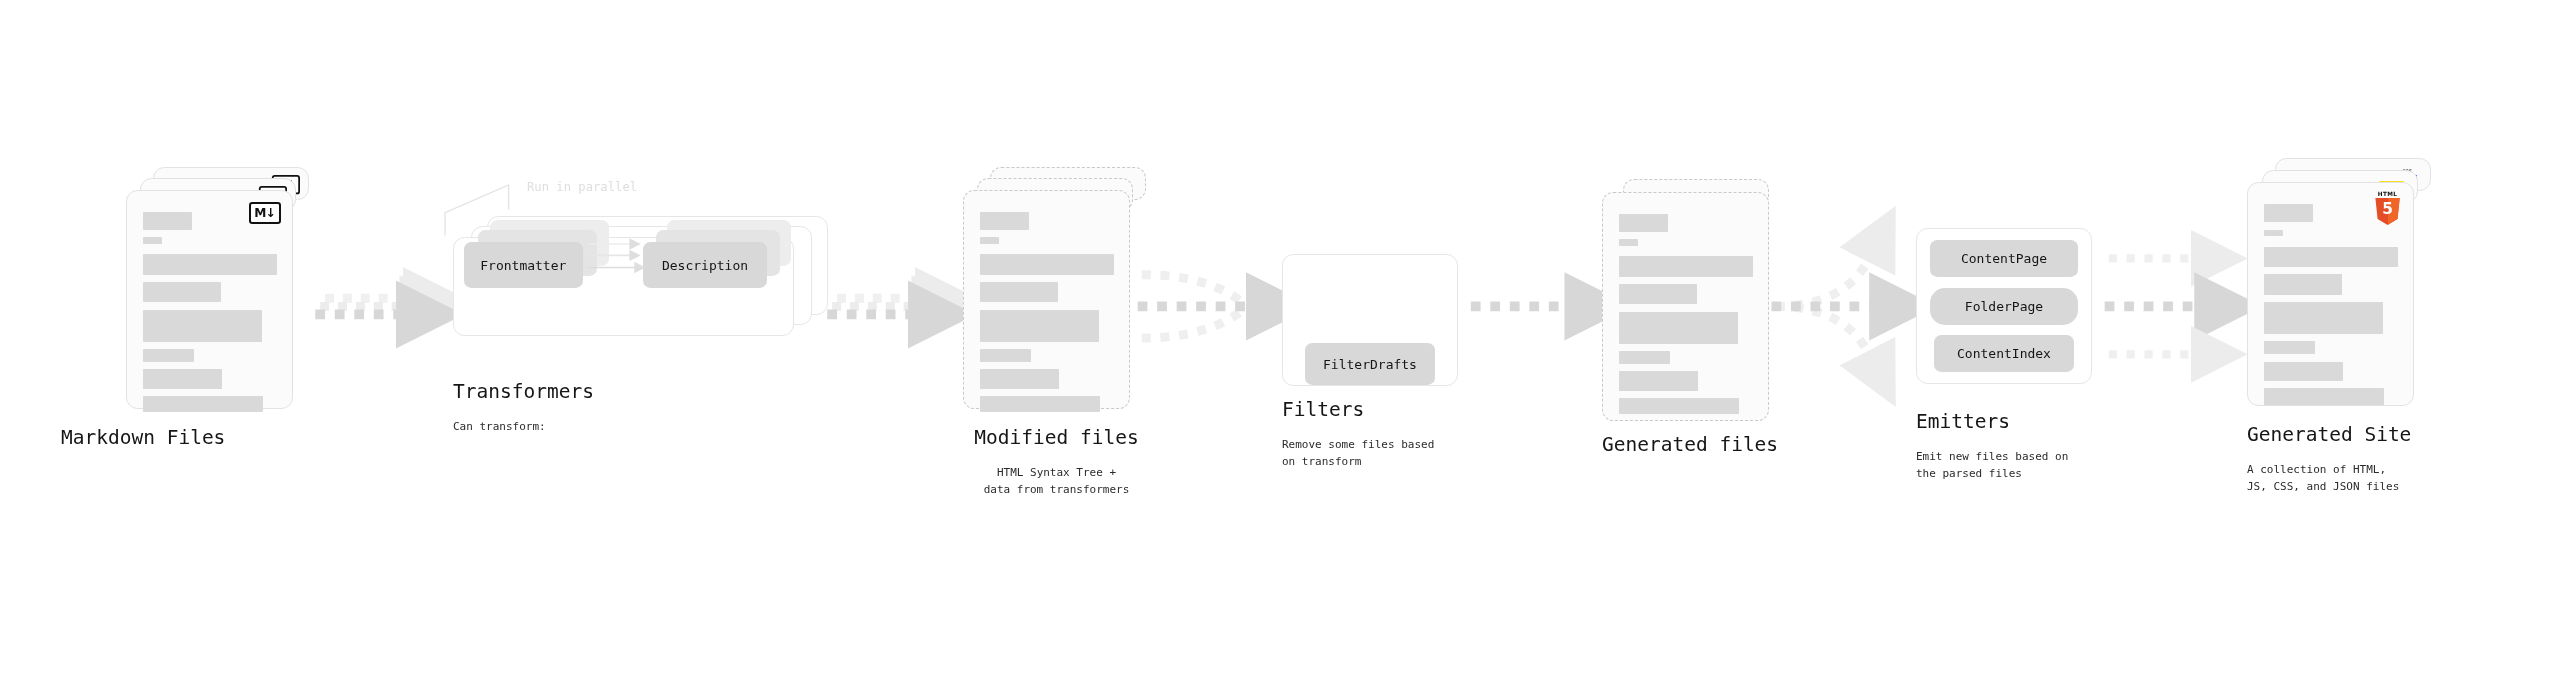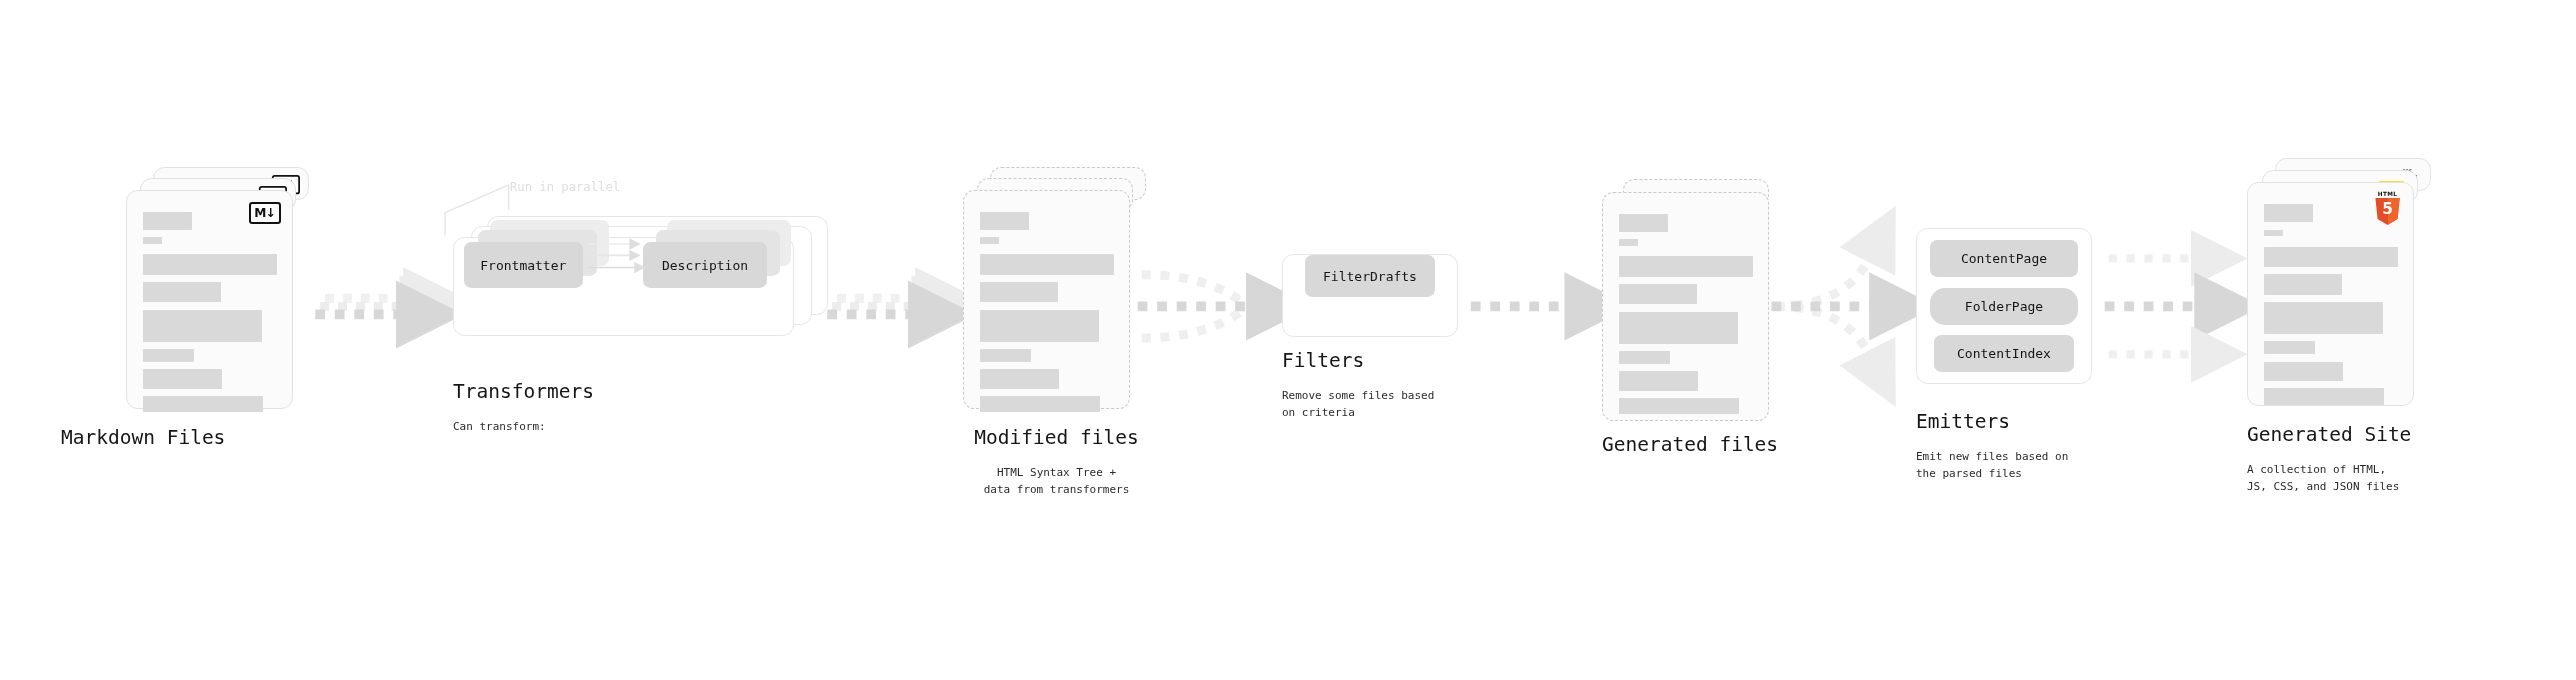--- a/index.html
+++ b/index.html
@@ -184,21 +184,21 @@
     </div>
   </div>
   <div class="title" style="margin-top:23px;margin-left:-65px;">Markdown Files</div>
 </div>
 
 <div class="stage" style="left:453px;top:195px;">
   <div style="position:relative;width:382px;height:154px;">
     <svg style="left:-8.1px;top:-9.8px;width:163px;height:57px;" viewBox="0 0 200 70" width="163" height="57">
       <path d="M0,62 L0,34 L78,0 L78,30" stroke="#e3e3e3" stroke-width="1.6" fill="none"></path>
     </svg>
-    <div class="parallel-label" style="left:57px;top:-14.6px;">Run in parallel</div>
+    <div class="parallel-label" style="left:74px;top:-14.6px;">Run in parallel</div>
 
     <div class="procbox" style="position:absolute;left:34px;top:21px;width:341px;height:99px;"></div>
     <div class="procbox" style="position:absolute;left:18px;top:31px;width:341px;height:99px;"></div>
     <div class="procbox" style="position:absolute;left:0px;top:42px;width:341px;height:99px;">
       <div class="chip ghost1" style="position:absolute;left:36px;top:-18px;width:119px;height:46px;"></div>
       <div class="chip ghost2" style="position:absolute;left:24.4px;top:-8.1px;width:119px;height:46px;"></div>
       <div class="chip" style="position:absolute;left:9.8px;top:4.1px;width:119px;height:46px;">Frontmatter</div>
 
       <div class="chip ghost1" style="position:absolute;left:213px;top:-18px;width:124px;height:46px;"></div>
       <div class="chip ghost2" style="position:absolute;left:202px;top:-8.1px;width:124px;height:46px;"></div>
@@ -230,26 +230,26 @@
       <div class="bar" style="width:79px;height:19.5px;"></div>
       <div class="bar" style="width:120px;height:16.3px;"></div>
     </div>
   </div>
   <div class="title" style="margin-top:23px;">Modified files</div>
   <div class="sub" style="margin-top:14.6px;">HTML Syntax Tree +</div>
   <div class="sub">data from transformers</div>
 </div>
 
 <div class="stage" style="left:1282px;top:254px;">
-  <div class="procbox" style="width:176px;height:83px;display:flex;align-items:flex-start;justify-content:center;">
+  <div class="procbox" style="width:176px;height:132px;display:flex;align-items:flex-end;justify-content:center;">
     <div class="chip" style="width:130px;height:42px;">FilterDrafts</div>
   </div>
   <div class="title" style="margin-top:12px;">Filters</div>
   <div class="sub" style="margin-top:14.6px;">Remove some files based</div>
-  <div class="sub">on criteria</div>
+  <div class="sub">on transform</div>
 </div>
 
 <div class="stage" style="left:1602px;top:179px;">
   <div style="position:relative;width:187px;height:228px;">
     <div class="ghost dashed" style="left:21px;top:0;width:146px;height:29px;"></div>
     <div class="filecard dashed" style="position:absolute;left:0;top:13px;height:229px;">
       <div class="bar" style="width:49px;height:18px;"></div>
       <div class="bar" style="width:18.7px;height:6.5px;margin-bottom:10.6px;"></div>
       <div class="bar" style="width:134px;height:20.3px;"></div>
       <div class="bar" style="width:78px;height:20.3px;"></div>

